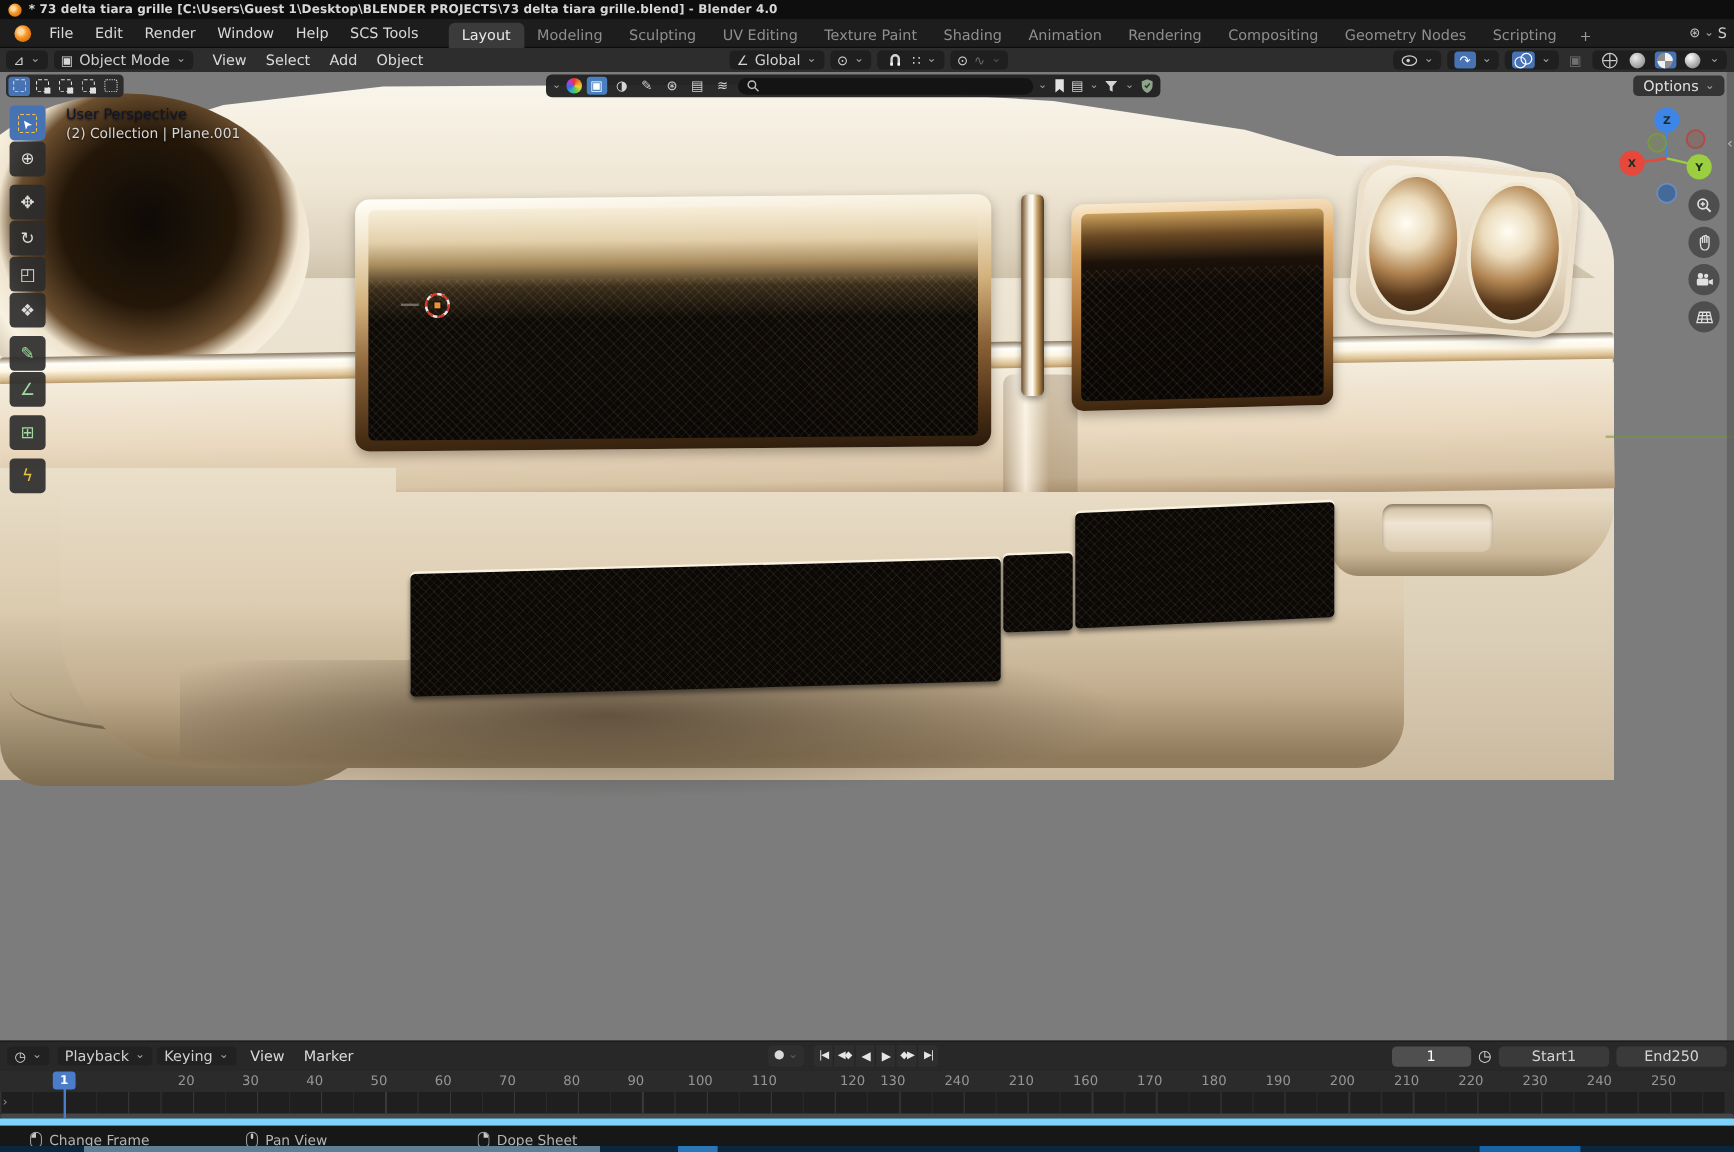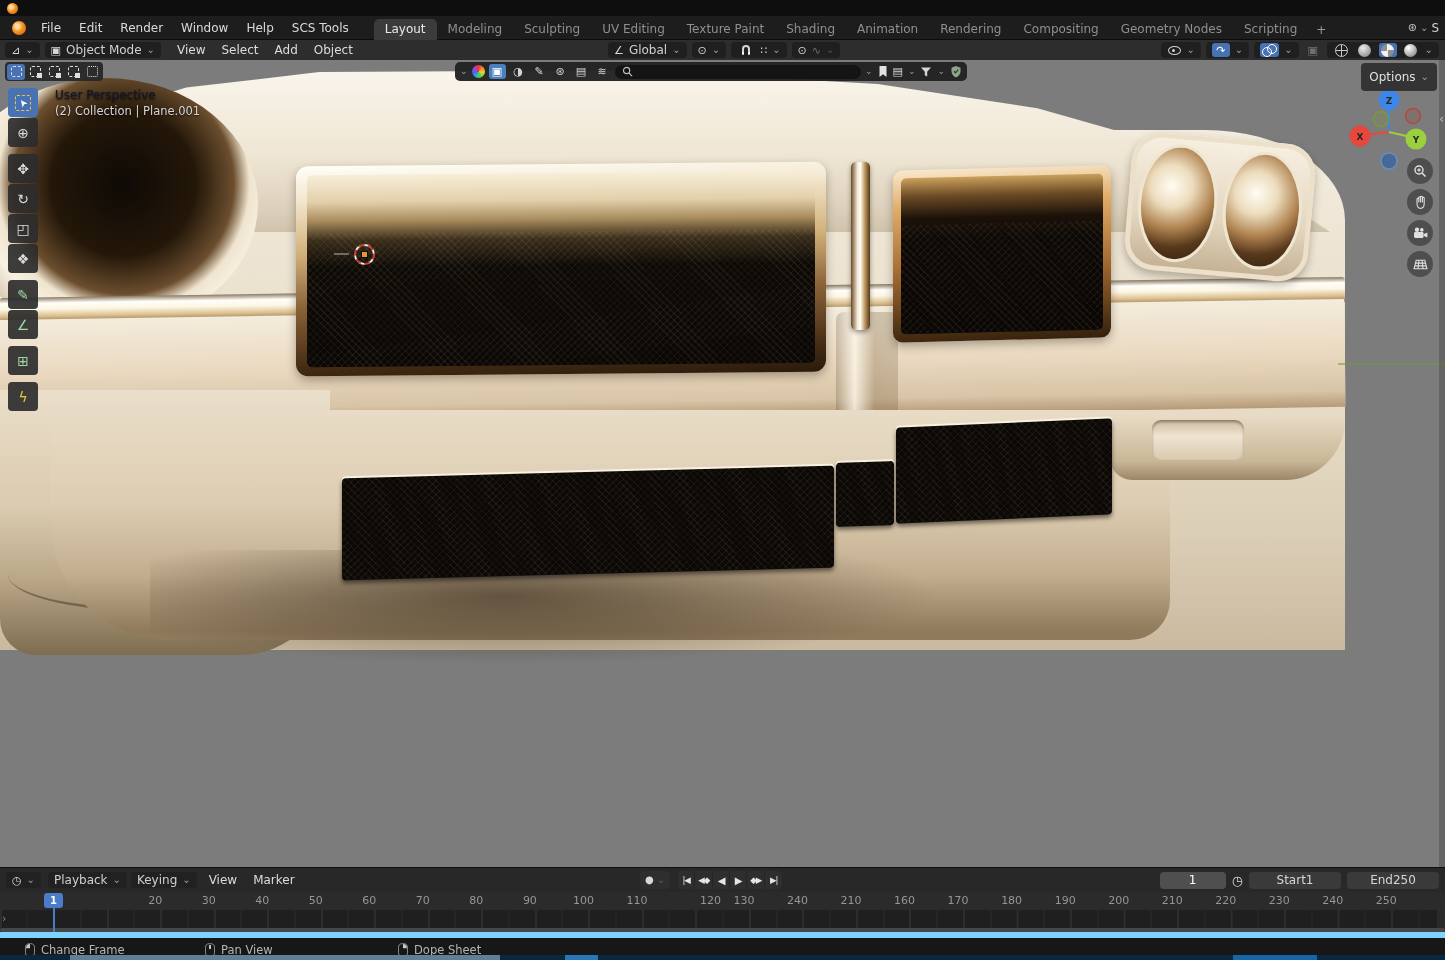--- a/index.html
+++ b/index.html
@@ -146,21 +146,21 @@
   .shelf-btn.on{background:#4a80bf}
   .searchbox{flex:1;height:14px;background:#141414;border-radius:8px;display:flex;align-items:center;gap:4px;padding:0 7px}
   .shelf-right{display:flex;align-items:center;gap:5px;flex:none}
 
   
   .vp-label{position:absolute;left:55px;top:28px;z-index:15;text-shadow:0 1px 2px rgba(0,0,0,.8)}
   .vp-label .l1{font-size:12px;color:#0f172a}
   .vp-label .l2{font-size:11.5px;color:#d6d6d6;margin-top:2px}
 
   
-  .options-btn{position:absolute;right:8px;top:3px;height:28px;display:flex;align-items:center;gap:5px;
+  .options-btn{position:absolute;right:8px;top:3px;height:17px;display:flex;align-items:center;gap:5px;
     background:rgba(40,40,40,.85);border-radius:4px;padding:0 8px;color:#e0e0e0;z-index:20}
 
   
   .gizmo{position:absolute;right:14px;top:26px;width:84px;height:84px;z-index:15}
   .gz-letter{font-size:9px;font-weight:bold;fill:#1c2b20}
   .sidebtns{position:absolute;right:12px;top:98px;display:flex;flex-direction:column;gap:5px;z-index:15}
   .circlebtn{width:26px;height:26px;border-radius:50%;background:rgba(40,40,40,.55);display:flex;align-items:center;justify-content:center}
   .collapse-arrow{position:absolute;right:1px;top:52px;color:#bdbdbd;font-size:12px;z-index:15}
 
   
@@ -204,20 +204,21 @@
   .seg2{left:565px;width:33px;background:#2a77b8}
   .seg3{left:1233px;width:84px;background:#1565a8}
 </style>
 </head>
 <body>
 
 <div id="app">
 
   <div class="titlebar">
     <span class="blender-logo"></span>
+    <span class="titletext">* 73 delta tiara grille [C:\Users\Guest 1\Desktop\BLENDER PROJECTS\73 delta tiara grille.blend] - Blender 4.0</span>
   </div>
 
   <div class="topbar">
     <span class="app-btn">
         <span class="blender-logo"></span>
       </span>
     <span class="menu-item">File</span>
     <span class="menu-item">Edit</span>
     <span class="menu-item">Render</span>
     <span class="menu-item">Window</span>

